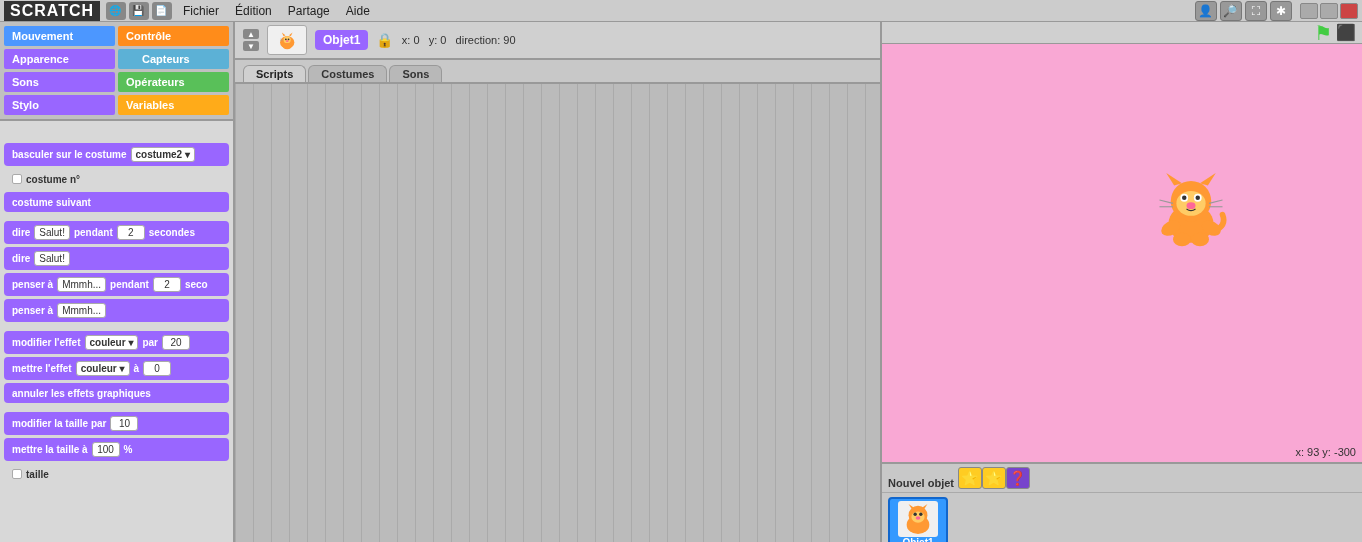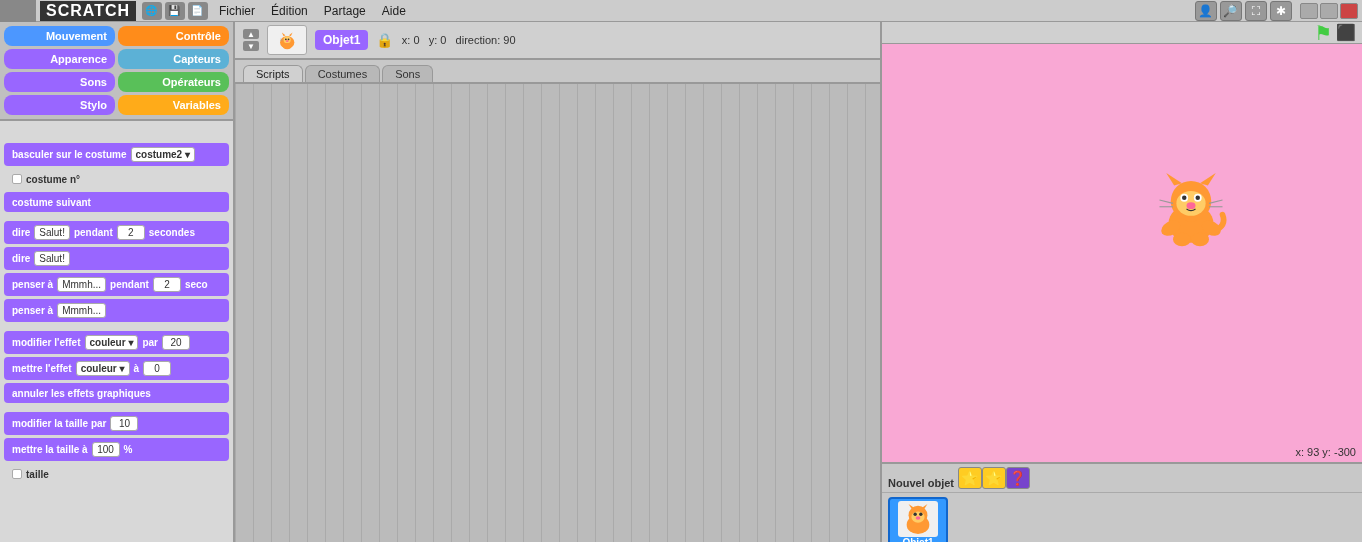--- a/index.html
+++ b/index.html
@@ -7,21 +7,20 @@
 
     
     #menubar {
       background: #ccc;
       height: 22px;
       display: flex;
       align-items: center;
       padding: 0 4px;
       border-bottom: 1px solid #999;
       flex-shrink: 0;
-      margin-left: 36px;
     }
     #scratch-logo {
       font-family: 'Arial Black', sans-serif;
       font-size: 16px;
       font-weight: 900;
       color: white;
       background: #333;
       padding: 1px 6px;
       margin-right: 6px;
       letter-spacing: 1px;
@@ -69,23 +68,23 @@
     
     #categories {
       background: #c0c0c0;
       padding: 4px;
       display: grid;
       grid-template-columns: 1fr 1fr;
       gap: 3px;
       border-bottom: 2px solid #999;
     }
     .cat-btn {
-      border: none; border-radius: 8px; padding: 4px 8px;
+      border: none; border-radius: 2px; padding: 4px 8px;
       font-size: 11px; font-weight: bold; cursor: pointer;
-      color: white; text-align: right;
+      color: white; text-align: left;
     }
     .cat-blue { background: #4C97FF; }
     .cat-purple { background: #9966FF; }
     .cat-orange { background: #FF8C1A; }
     .cat-teal { background: #5CB1D6; padding-left: 24px; }
     .cat-green { background: #59C059; }
     .cat-yellow { background: #FFAB19; }
 
     
     #blocks-list {
@@ -196,21 +195,21 @@
       border-bottom: 2px solid #999;
     }
     .tab {
       padding: 2px 12px;
       background: #b8b8b8;
       border: 1px solid #999;
       border-bottom: none;
       border-radius: 6px 6px 0 0;
       cursor: pointer;
       font-size: 11px;
-      font-weight: normal;
+      font-weight: bold;
       margin-right: 2px;
       color: #333;
     }
     .tab.active {
       background: #d0d0d0;
       color: #222;
     }
 
     
     #scripts-canvas {

